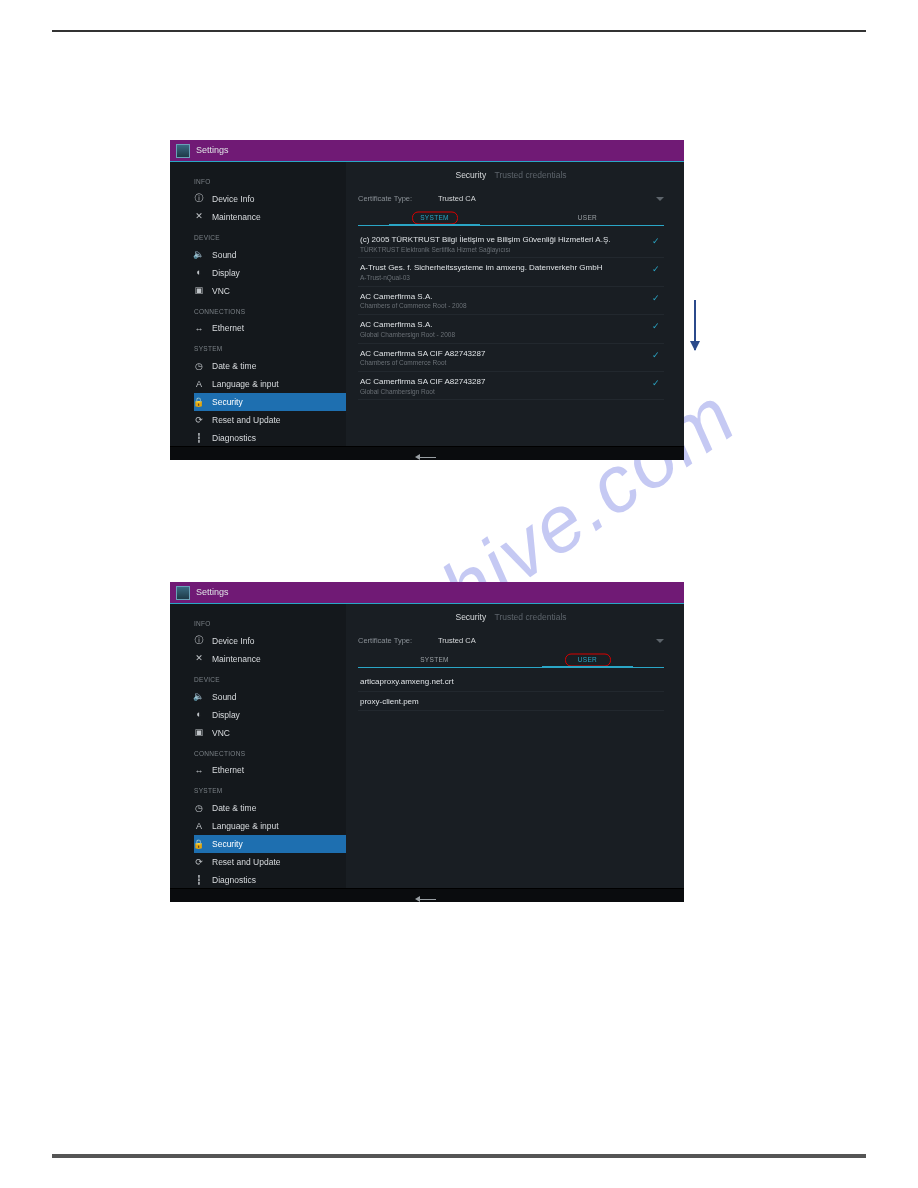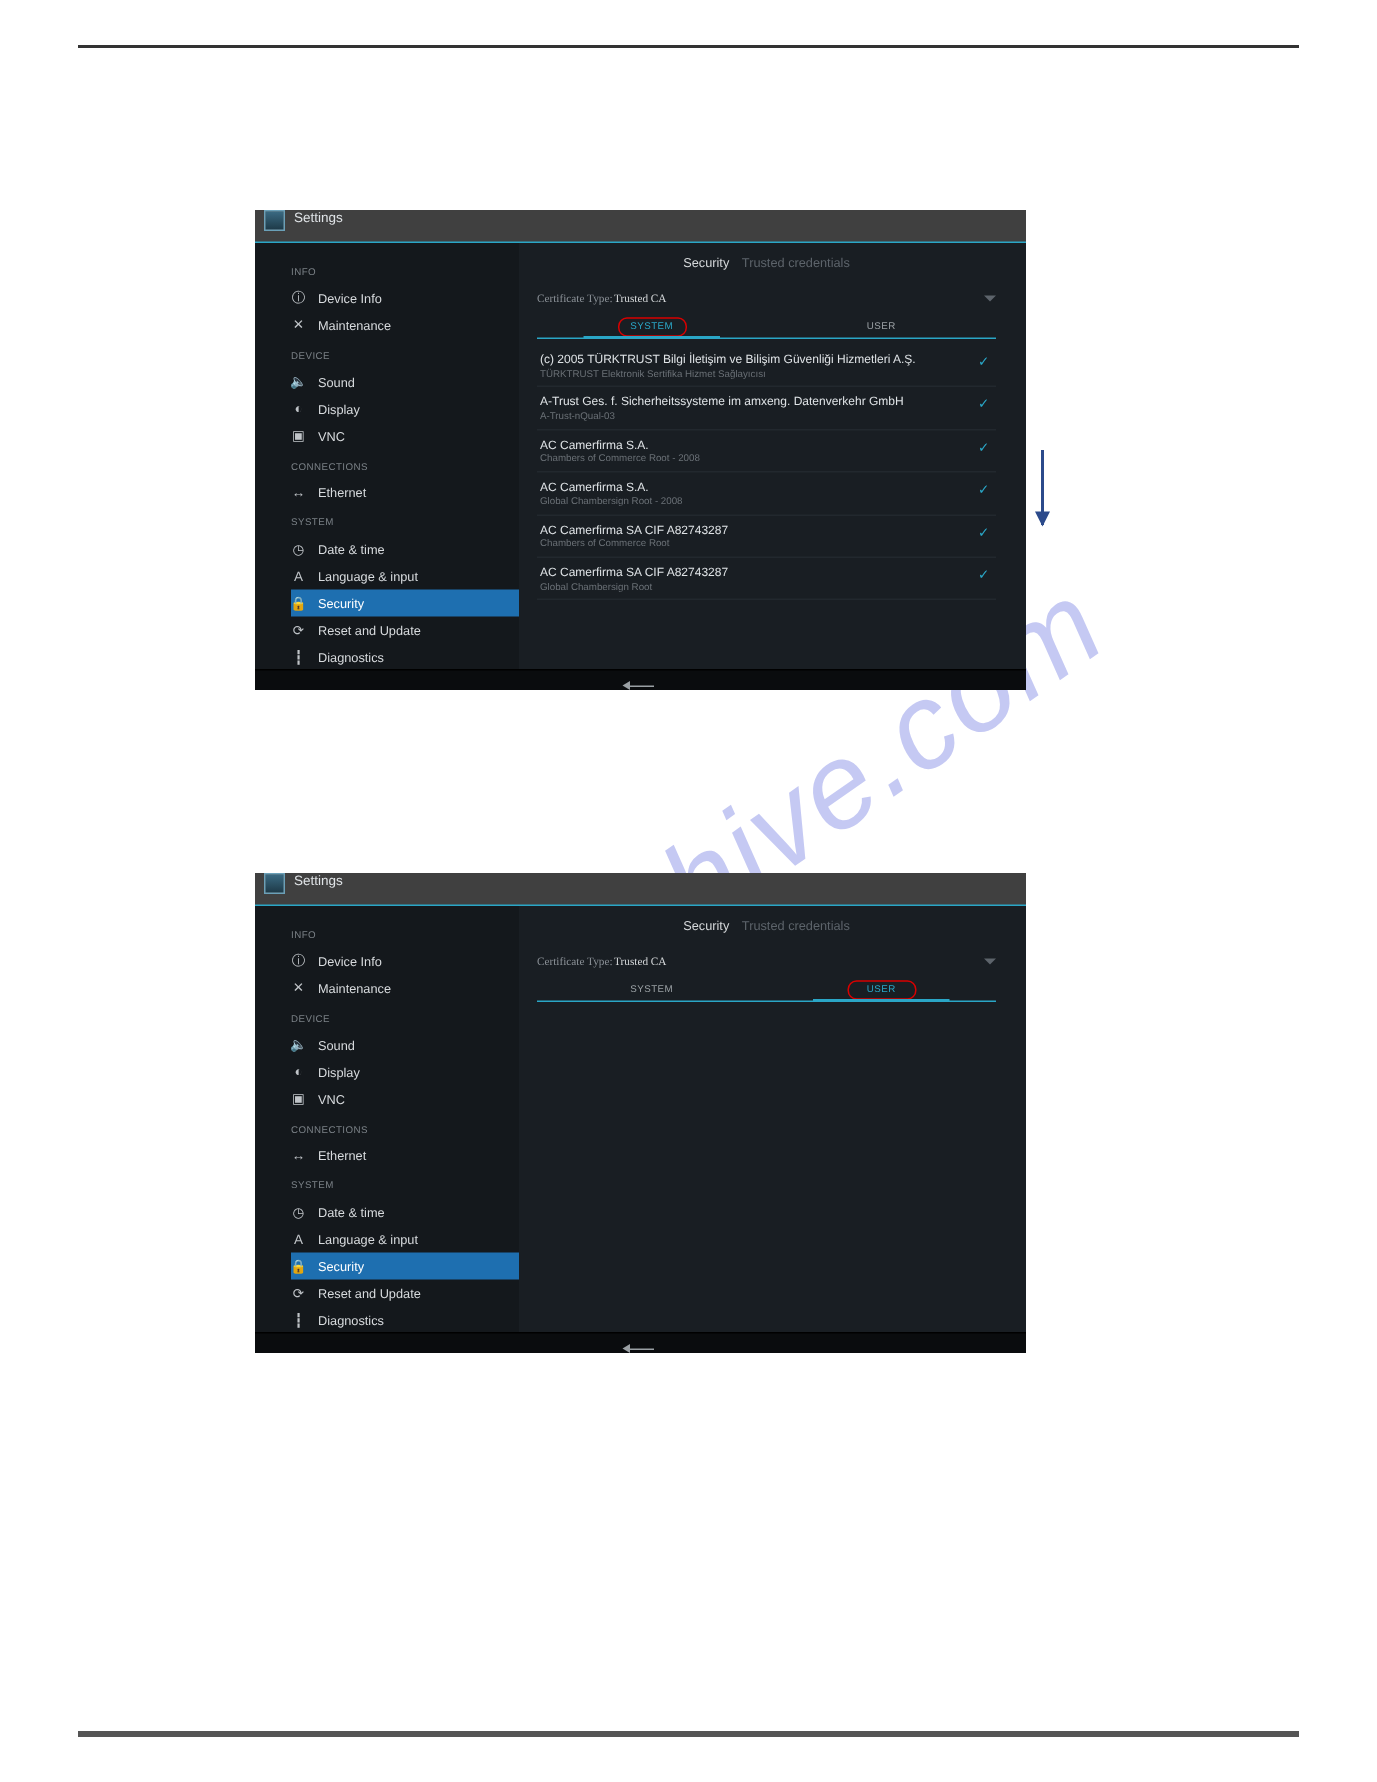--- a/index.html
+++ b/index.html
@@ -60,25 +60,25 @@
     color: #c9cccf;
     font-size: 8px;
     line-height: 1.2;
     overflow: hidden;
     box-shadow: 0 0 0 1px #000 inset;
   }
   .shot1 { left: 170px; top: 140px; height: 320px; }
   .shot2 { left: 170px; top: 582px; height: 320px; }
 
   .titlebar {
-    display: flex; 
+    display: flex; align-items: center;
     height: 22px;
     padding: 0 6px;
     border-bottom: 1px solid #2aa6c6;
-    background: #404040;
+    background: #701a75;
     gap: 6px;
   }
   .titlebar .app-icon {
     width: 14px; height: 14px;
     border: 1px solid #6aa0b8;
     background: linear-gradient(#3a6a82,#1e3a48);
   }
   .titlebar .title { font-size: 9px; color: #dfe3e6; }
 
   .shot-body { display: flex; height: calc(100% - 22px - 14px); }
@@ -128,21 +128,21 @@
 
   .content {
     flex: 1;
     padding: 8px 20px 0 12px;
     background: #191e23;
     position: relative;
   }
   .crumb { font-size: 8.5px; color:#d6d9db; margin-bottom: 14px; text-align: center;}
   .crumb .dim { color:#5d646b; margin-left:6px; }
 
-  .fieldrow { display:flex; align-items:center; gap:1px; font-size:7.5px; margin-bottom:8px;font-family:Liberation Serif, serif;}
+  .fieldrow { display:flex; align-items:center; gap:26px; font-size:7.5px; margin-bottom:8px;}
   .fieldrow .lbl { color:#8a9096; }
   .fieldrow .val { color:#d6d9db; }
   .spin-tri {
     margin-left:auto;
     width:0;height:0;
     border-left:4px solid transparent;
     border-right:4px solid transparent;
     border-top:4px solid #5d646b;
   }
 
@@ -379,18 +379,30 @@
       </div>
       <div class="fieldrow">
         <span class="lbl">Certificate Type:</span>
         <span class="val">Trusted CA</span>
         <span class="spin-tri"></span>
       </div>
       <div class="tabs">
         <div class="tab"><span>SYSTEM</span></div>
         <div class="tab active highlight"><span>USER</span></div>
       </div>
+      <div class="list">
+          <div class="row">
+            <div class="txt">
+              <div class="t1">articaproxy.amxeng.net.crt</div>
+            </div>
+          </div>
+          <div class="row">
+            <div class="txt">
+              <div class="t1">proxy-client.pem</div>
+            </div>
+          </div>
+        </div>
     </div>
   </div>
   <div class="navbar">
     <div class="back"></div>
   </div>
 </div>
 
 </body></html>

